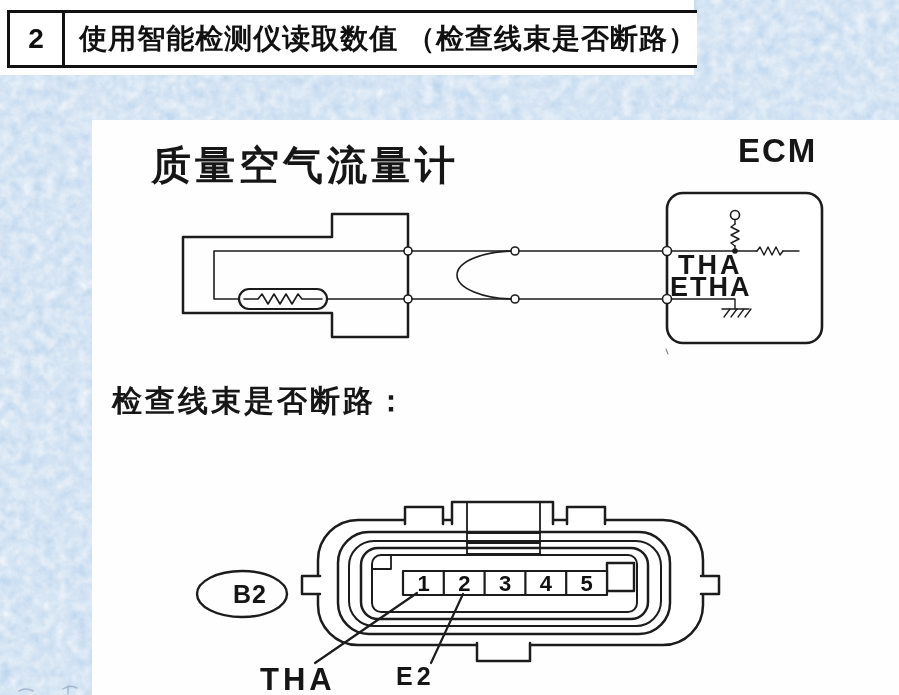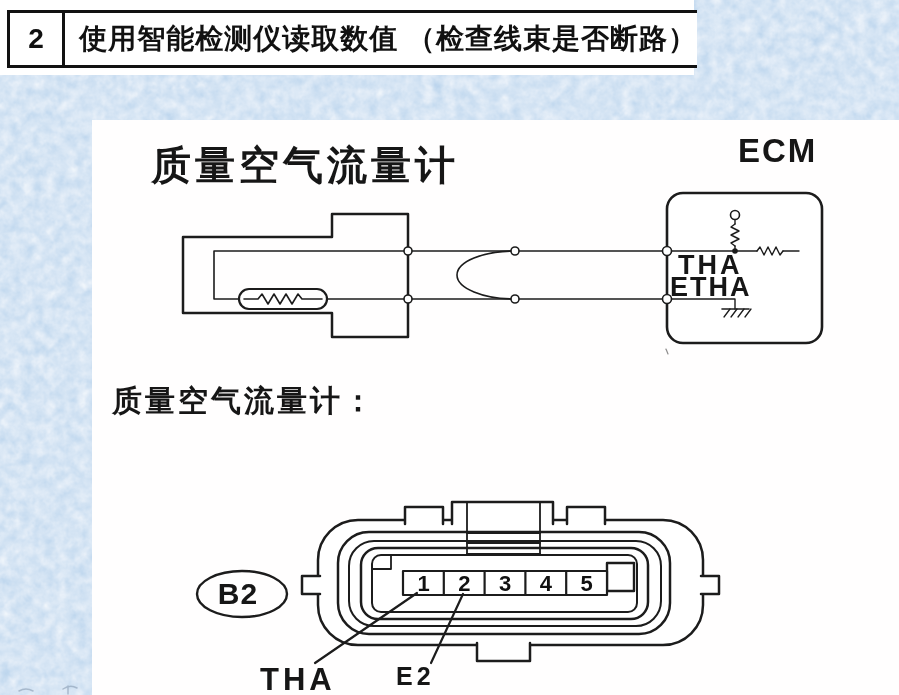--- a/index.html
+++ b/index.html
@@ -16,21 +16,21 @@
   .step-title{flex:1;display:flex;align-items:center;padding-left:14px;
               font-size:28px;font-weight:bold;color:#111;letter-spacing:1px;white-space:nowrap;}
   .panel{position:absolute;left:92px;top:120px;width:807px;height:575px;background:#fffefe;}
   .diagram-svg{position:absolute;left:0;top:0;}
   .label{position:absolute;color:#161616;white-space:nowrap;line-height:1;}
   .maf-title{left:151px;top:145px;font-size:40px;font-weight:600;letter-spacing:4px;}
   .ecm-title{left:698px;top:134px;font-size:33px;font-weight:bold;letter-spacing:2px;margin-left:40px;}
   .ecm-pin-tha{left:678px;top:252px;font-size:27px;font-weight:bold;letter-spacing:3px;}
   .ecm-pin-etha{left:670px;top:274px;font-size:27px;font-weight:bold;letter-spacing:2px;}
   .caption-row{left:112px;top:386px;font-size:30px;font-weight:600;letter-spacing:3px;display:flex;gap:26px;}
-  .b2-badge{left:238px;top:594px;transform:translate(-50%,-50%);font-size:30px;font-weight:bold;letter-spacing:1px;}
+  .b2-badge{left:250px;top:594px;transform:translate(-50%,-50%);font-size:25px;font-weight:bold;letter-spacing:1px;}
   .pin-num{position:absolute;top:572px;width:41px;height:23px;display:flex;align-items:center;justify-content:center;
            font-size:22px;font-weight:bold;color:#111;}
   .wire-tha{left:260px;top:664px;font-size:31px;font-weight:bold;letter-spacing:4px;}
   .wire-e2{left:396px;top:664px;font-size:25px;font-weight:bold;letter-spacing:4px;}
 </style>
 </head>
 <body>
 
 <div class="stage">
 
@@ -129,21 +129,21 @@
       </g>
     </g>
   </svg>
 
   <div class="label maf-title">质量空气流量计</div>
   <div class="label ecm-title">ECM</div>
   <div class="label ecm-pin-tha">THA</div>
   <div class="label ecm-pin-etha">ETHA</div>
 
   <div class="label caption-row">
-    <span>质量空气流量计：</span>
+    <span>检查线束是否断路：</span>
   </div>
 
   <div class="label b2-badge">B2</div>
 
   <span class="pin-num" style="left:403px">1</span>
   <span class="pin-num" style="left:443.8px">2</span>
   <span class="pin-num" style="left:484.6px">3</span>
   <span class="pin-num" style="left:525.4px">4</span>
   <span class="pin-num" style="left:566.2px">5</span>
 

